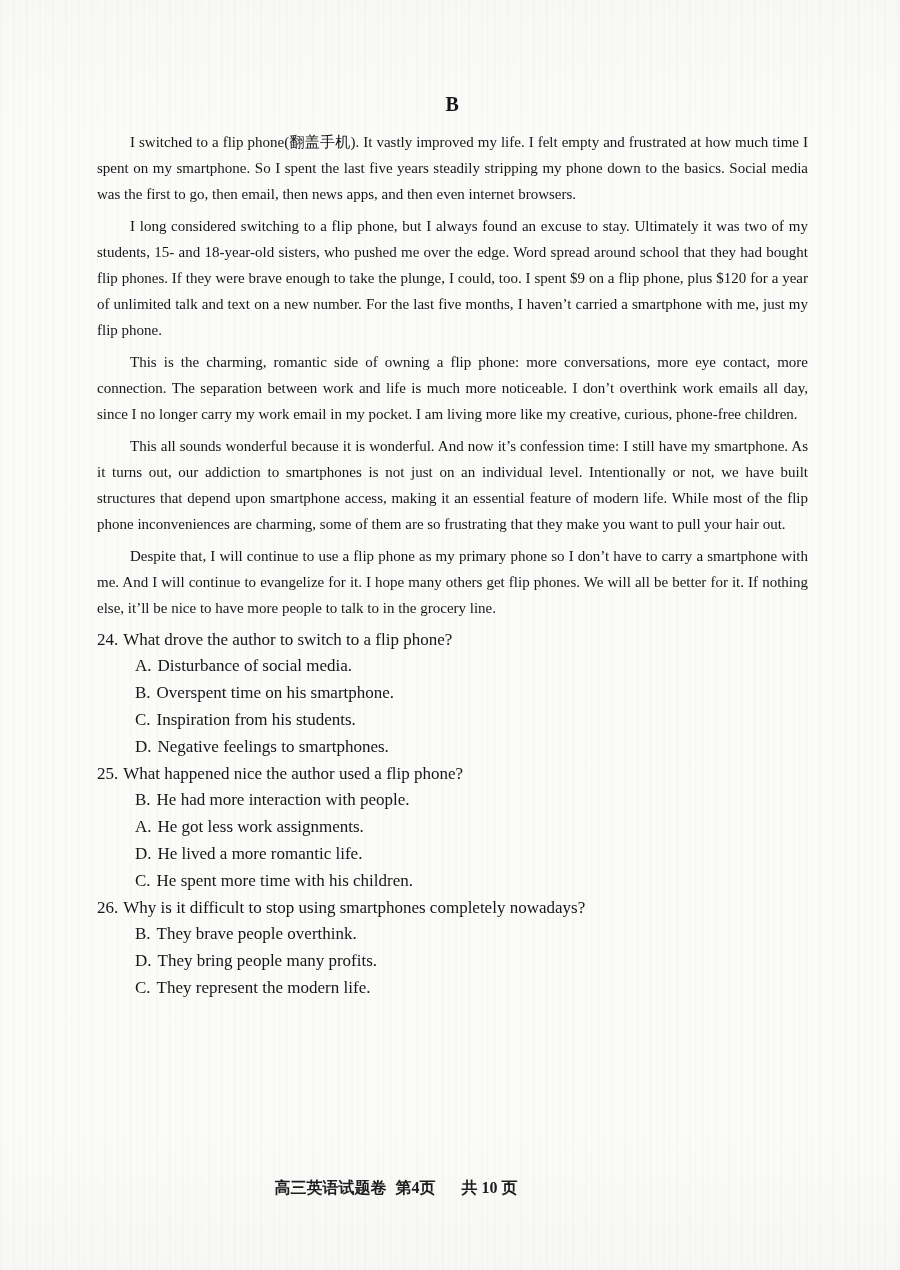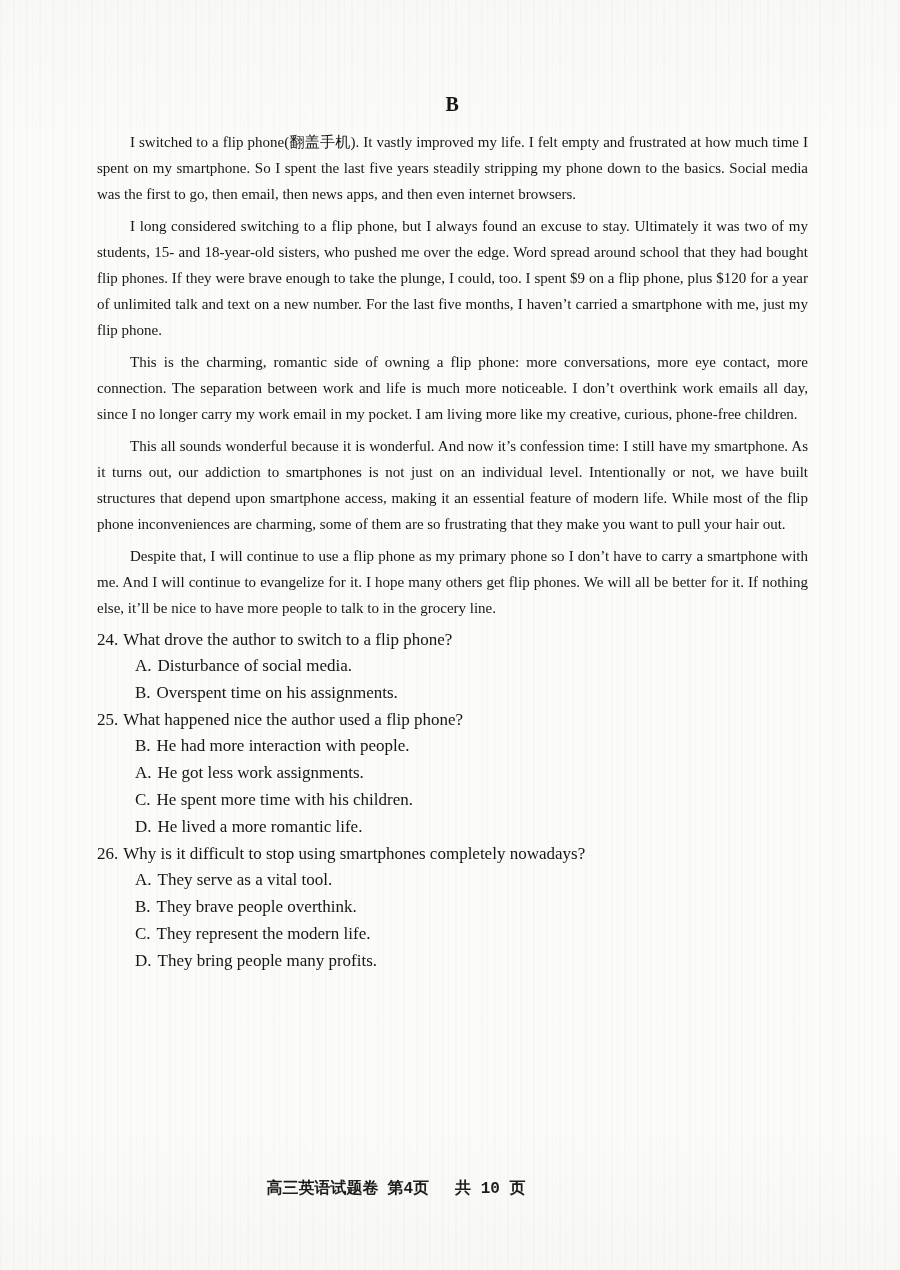--- a/index.html
+++ b/index.html
@@ -64,21 +64,21 @@
   .opt-label { margin-right: 6px; }
   .footer {
     position: absolute;
     top: 1178px;
     left: 0;
     width: 792px;
     text-align: center;
     font-size: 16px;
     font-weight: bold;
     color: #1d1d1d;
-    font-family: Liberation Mono, monospace;
+    font-family: Liberation Serif, serif;
   }
   .footer .f-page { margin-left: 9px; }
   .footer .f-total { margin-left: 26px; }
 </style>
 </head>
 <body>
 
 <div class="scan-texture"></div>
 
 <div class="page">
@@ -94,57 +94,60 @@
   <div class="questions">
 
     <div class="question">
       <div class="q-stem">
         <span class="q-num">24.</span><span>What drove the author to switch to a flip phone?</span>
       </div>
       <div class="q-option">
         <span class="opt-label">A.</span><span>Disturbance of social media.</span>
       </div>
       <div class="q-option">
-        <span class="opt-label">B.</span><span>Overspent time on his assignments.</span>
+        <span class="opt-label">B.</span><span>Overspent time on his smartphone.</span>
+      </div>
+      <div class="q-option">
+        <span class="opt-label">C.</span><span>Inspiration from his students.</span>
+      </div>
+      <div class="q-option">
+        <span class="opt-label">D.</span><span>Negative feelings to smartphones.</span>
       </div>
     </div>
 
     <div class="question">
       <div class="q-stem">
         <span class="q-num">25.</span><span>What happened nice the author used a flip phone?</span>
       </div>
       <div class="q-option">
         <span class="opt-label">B.</span><span>He had more interaction with people.</span>
       </div>
       <div class="q-option">
         <span class="opt-label">A.</span><span>He got less work assignments.</span>
       </div>
       <div class="q-option">
-        <span class="opt-label">C.</span><span>He spent more time with his children.</span>
+        <span class="opt-label">D.</span><span>He lived a more romantic life.</span>
       </div>
       <div class="q-option">
-        <span class="opt-label">D.</span><span>He lived a more romantic life.</span>
+        <span class="opt-label">C.</span><span>He spent more time with his children.</span>
       </div>
     </div>
 
     <div class="question">
       <div class="q-stem">
         <span class="q-num">26.</span><span>Why is it difficult to stop using smartphones completely nowadays?</span>
       </div>
       <div class="q-option">
-        <span class="opt-label">A.</span><span>They serve as a vital tool.</span>
-      </div>
-      <div class="q-option">
         <span class="opt-label">B.</span><span>They brave people overthink.</span>
       </div>
       <div class="q-option">
-        <span class="opt-label">C.</span><span>They represent the modern life.</span>
+        <span class="opt-label">D.</span><span>They bring people many profits.</span>
       </div>
       <div class="q-option">
-        <span class="opt-label">D.</span><span>They bring people many profits.</span>
+        <span class="opt-label">C.</span><span>They represent the modern life.</span>
       </div>
     </div>
 
   </div>
 </div>
 
 <div class="footer">
   <span class="f-title">高三英语试题卷</span><span class="f-page">第4页</span><span class="f-total">共 10 页</span>
 </div>
 

